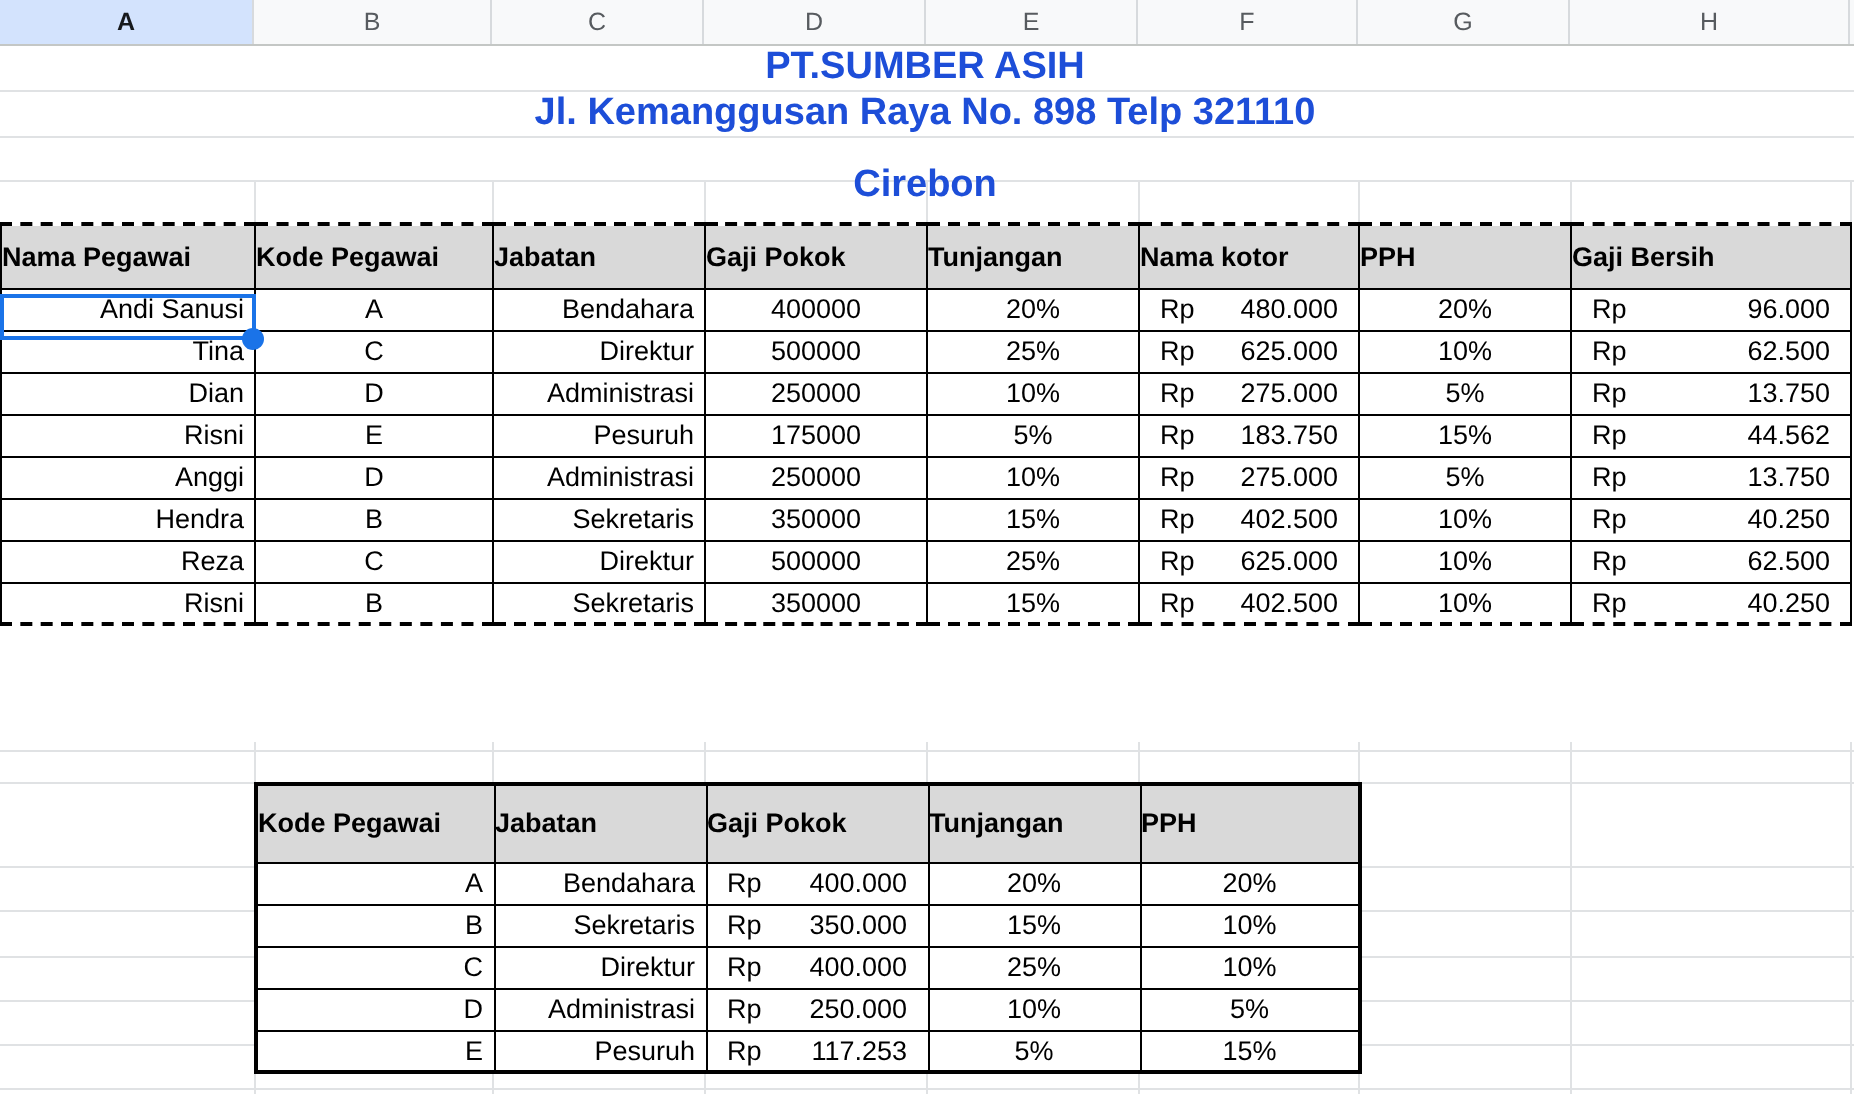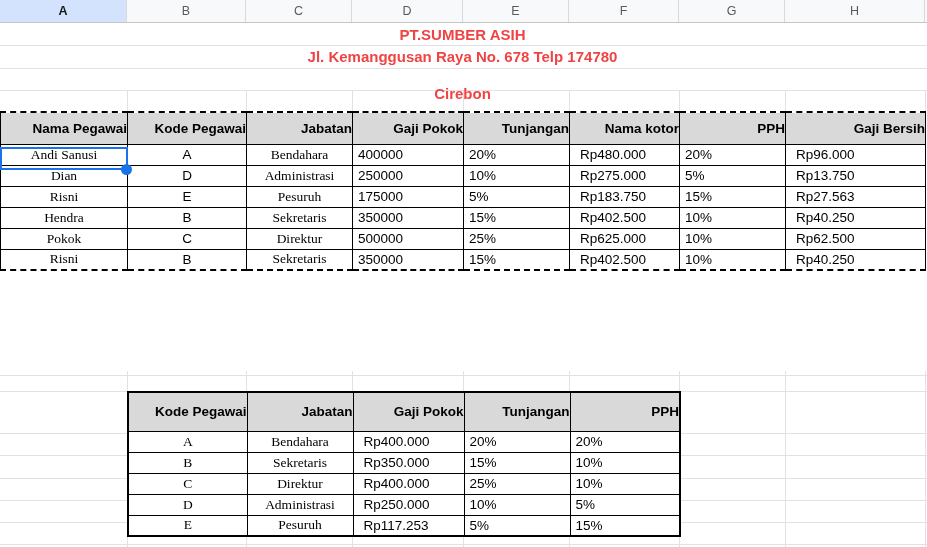--- a/index.html
+++ b/index.html
@@ -20,41 +20,41 @@
   .colhead{position:absolute;top:0;height:22px;display:flex;align-items:center;justify-content:center;
     font-size:12.5px;color:#575b5f;border-right:1px solid #d7dadd;}
   .colhead.selected{background:var(--col-sel-fill);color:#17191c;font-weight:bold;}
 
   
   #gridlines{position:absolute;left:0;top:0;width:927px;height:547px;z-index:0;}
   .gl{position:absolute;background:var(--grid);}
 
   
   .title-row{position:absolute;left:0;width:925px;display:flex;align-items:center;justify-content:center;
-    font-weight:bold;font-size:15px;color:#ef4444;z-index:1;background:transparent;}
+    font-weight:bold;font-size:19px;color:#1d4ed8;z-index:1;background:transparent;}
 
   
   table.sheet{border-collapse:collapse;table-layout:fixed;position:absolute;z-index:2;
     font-size:13.5px;color:#000;}
   table.sheet th, table.sheet td{border:1px solid var(--ink);overflow:hidden;white-space:nowrap;background:#fff;}
-  table.sheet th{background:var(--hdr-fill);font-weight:bold;text-align:right;font-size:13.5px;}
+  table.sheet th{background:var(--hdr-fill);font-weight:bold;text-align:left;font-size:13.5px;}
   table.sheet td{height:21px;padding:0 5px;}
 
   #main-table{left:0;top:111px;width:925px;}
   #main-table th{height:32px;border-top:2px dashed var(--ink);}
   #main-table tr.last td{border-bottom:2px dashed var(--ink);}
 
   #lookup-table{left:127px;top:391px;width:552px;border:2px solid var(--ink);}
   #lookup-table th{height:39px;}
 
-  td.txt{text-align:center;font-family:Liberation Serif, serif;}
+  td.txt{text-align:right;}
   td.ctr{text-align:center;}
-  td.num{text-align:left;}
+  td.num{text-align:center;}
   td.acct{padding:0;}
-  .acct-in{display:flex;align-items:center;height:100%;padding:1px 5px;}
+  .acct-in{display:flex;justify-content:space-between;align-items:center;height:100%;padding:1px 5px;}
 
   
   #selection-box{position:absolute;left:0;top:147px;width:128px;height:23px;
     border:2px solid var(--sel-blue);z-index:3;pointer-events:none;}
   #fill-handle{position:absolute;left:121px;top:164px;width:11px;height:11px;border-radius:50%;
     background:var(--sel-blue);z-index:3;}
 </style>
 </head>
 <body>
 
@@ -95,21 +95,21 @@
     <div class="colhead" style="left:127px;width:119px">B</div>
     <div class="colhead" style="left:246px;width:106px">C</div>
     <div class="colhead" style="left:352px;width:111px">D</div>
     <div class="colhead" style="left:463px;width:106px">E</div>
     <div class="colhead" style="left:569px;width:110px">F</div>
     <div class="colhead" style="left:679px;width:106px">G</div>
     <div class="colhead" style="left:785px;width:140px">H</div>
   </div>
 
   <div class="title-row" style="top:23px;height:22px">PT.SUMBER ASIH</div>
-  <div class="title-row" style="top:45px;height:23px">Jl. Kemanggusan Raya No. 678 Telp 174780</div>
+  <div class="title-row" style="top:45px;height:23px">Jl. Kemanggusan Raya No. 898 Telp 321110</div>
   <div class="title-row" style="top:82px;height:22px">Cirebon</div>
 
   <table class="sheet" id="main-table">
     <colgroup>
       <col style="width:127px">
         <col style="width:119px">
         <col style="width:106px">
         <col style="width:111px">
       <col style="width:106px">
         <col style="width:110px">
@@ -144,20 +144,40 @@
       <td class="num">20%</td>
       <td class="acct">
         <div class="acct-in">
           <span>Rp</span>
           <span>96.000</span>
         </div>
       </td>
     </tr>
 
 
+    <tr>
+      <td class="txt">Tina</td>
+      <td class="ctr">C</td>
+      <td class="txt">Direktur</td>
+      <td class="num">500000</td>
+      <td class="num">25%</td>
+      <td class="acct">
+        <div class="acct-in">
+          <span>Rp</span>
+          <span>625.000</span>
+        </div>
+      </td>
+      <td class="num">10%</td>
+      <td class="acct">
+        <div class="acct-in">
+          <span>Rp</span>
+          <span>62.500</span>
+        </div>
+      </td>
+    </tr>
 
     <tr>
       <td class="txt">Dian</td>
       <td class="ctr">D</td>
       <td class="txt">Administrasi</td>
       <td class="num">250000</td>
       <td class="num">10%</td>
       <td class="acct">
         <div class="acct-in">
           <span>Rp</span>
@@ -182,25 +202,45 @@
       <td class="acct">
         <div class="acct-in">
           <span>Rp</span>
           <span>183.750</span>
         </div>
       </td>
       <td class="num">15%</td>
       <td class="acct">
         <div class="acct-in">
           <span>Rp</span>
-          <span>27.563</span>
-        </div>
-      </td>
-    </tr>
-
+          <span>44.562</span>
+        </div>
+      </td>
+    </tr>
+
+    <tr>
+      <td class="txt">Anggi</td>
+      <td class="ctr">D</td>
+      <td class="txt">Administrasi</td>
+      <td class="num">250000</td>
+      <td class="num">10%</td>
+      <td class="acct">
+        <div class="acct-in">
+          <span>Rp</span>
+          <span>275.000</span>
+        </div>
+      </td>
+      <td class="num">5%</td>
+      <td class="acct">
+        <div class="acct-in">
+          <span>Rp</span>
+          <span>13.750</span>
+        </div>
+      </td>
+    </tr>
 
     <tr>
       <td class="txt">Hendra</td>
       <td class="ctr">B</td>
       <td class="txt">Sekretaris</td>
       <td class="num">350000</td>
       <td class="num">15%</td>
       <td class="acct">
         <div class="acct-in">
           <span>Rp</span>
@@ -210,21 +250,21 @@
       <td class="num">10%</td>
       <td class="acct">
         <div class="acct-in">
           <span>Rp</span>
           <span>40.250</span>
         </div>
       </td>
     </tr>
 
     <tr>
-      <td class="txt">Pokok</td>
+      <td class="txt">Reza</td>
       <td class="ctr">C</td>
       <td class="txt">Direktur</td>
       <td class="num">500000</td>
       <td class="num">25%</td>
       <td class="acct">
         <div class="acct-in">
           <span>Rp</span>
           <span>625.000</span>
         </div>
       </td>

